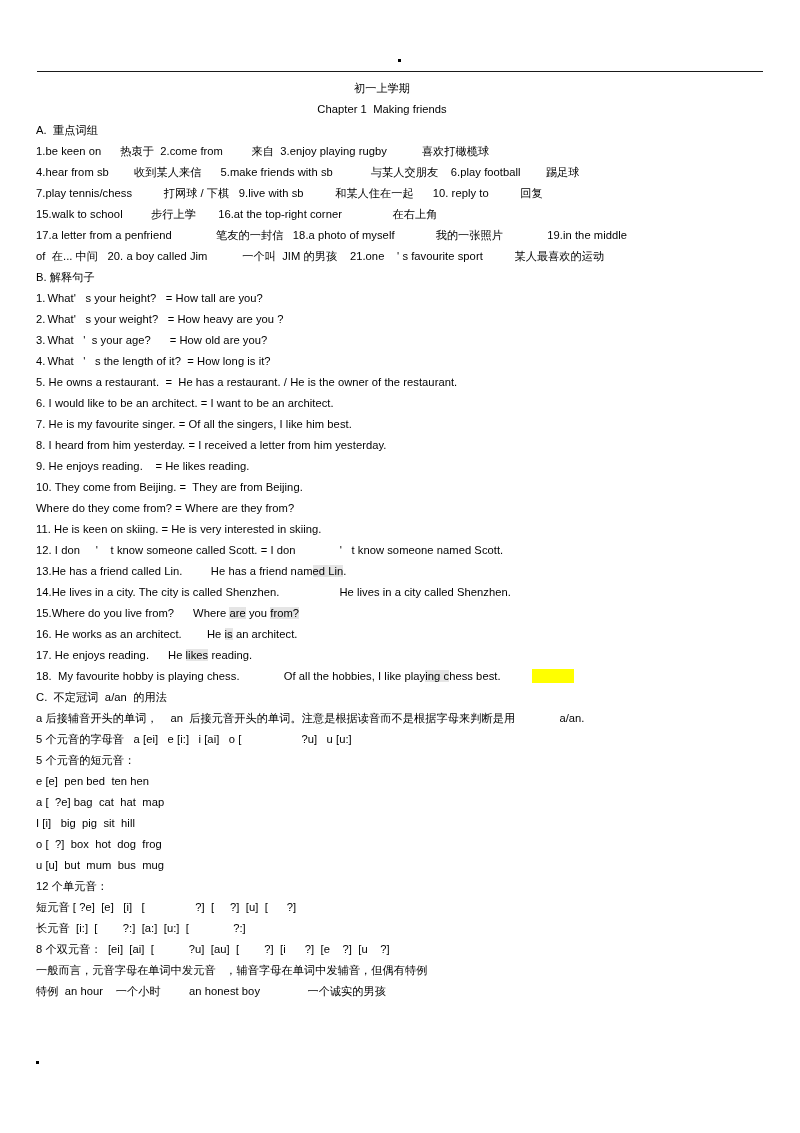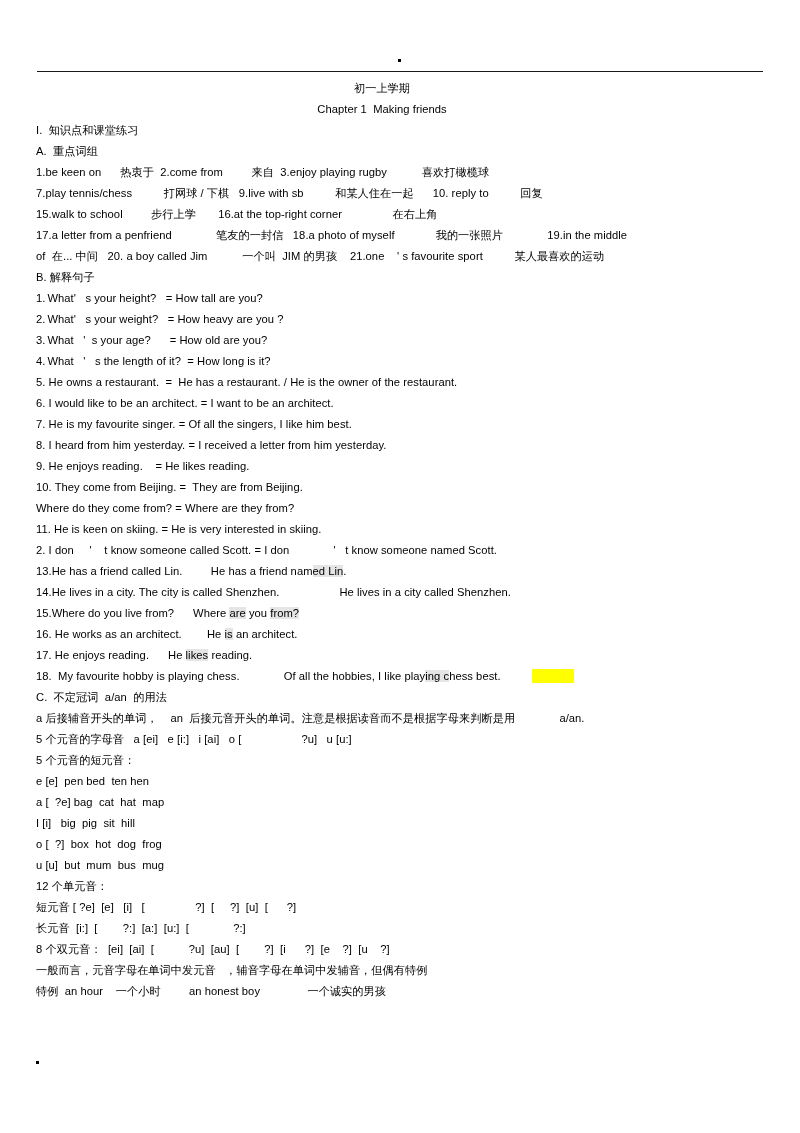--- a/index.html
+++ b/index.html
@@ -87,24 +87,24 @@
 
 <div class="page">
 
   <span class="header-dot"></span>
   <div class="hrule"></div>
 
   <div class="content">
 
     <div class="line ctr">初一上学期</div>
     <div class="line ctr">Chapter 1  Making friends</div>
-    <div class="line">I.  知识点和课堂练习</div>
     <div class="line">A.  重点词组</div>
 
     <div class="line">1.be keen on      热衷于  2.come from         来自  3.enjoy playing rugby           喜欢打橄榄球</div>
+    <div class="line">4.hear from sb        收到某人来信      5.make friends with sb            与某人交朋友    6.play football        踢足球</div>
     <div class="line">7.play tennis/chess          打网球 / 下棋   9.live with sb          和某人住在一起      10. reply to          回复</div>
     <div class="line">15.walk to school         步行上学       16.at the top-right corner                在右上角</div>
     <div class="line">17.a letter from a penfriend              笔友的一封信   18.a photo of myself             我的一张照片              19.in the middle</div>
     <div class="line">of  在... 中间   20. a boy called Jim           一个叫  JIM 的男孩    21.one    ' s favourite sport          某人最喜欢的运动</div>
 
     <div class="line">B. 解释句子</div>
 
     <div class="line"><span>1.</span><span class="sp2"></span><span class="u">What'   s your height?   = </span><span>How tall are you?</span></div>
 
     <div class="line"><span>2.</span><span class="sp2"></span><span class="u">What'   s your weight?   = </span><span>How heavy are you ?</span></div>
@@ -122,21 +122,21 @@
     <div class="line"><span>8. I </span><span class="u">heard from him</span><span> yesterday. = I received a </span><span class="u">letter from him yesterday.  </span></div>
 
     <div class="line"><span>9. He en</span><span class="u">joys reading.</span><span>    = He likes </span><span class="u">reading.    </span></div>
 
     <div class="line"><span>10. They </span><span class="u">come from Beijing.</span><span> =  They are from </span><span class="u">Beijing.   </span></div>
 
     <div class="line"><span>Where </span><span class="u">do they come from?</span><span> = Where are t</span><span class="u">hey from?        </span></div>
 
     <div class="line"><span>11. He is </span><span class="u">keen on skiing</span><span>. = He is very int</span><span class="u">erested in skiing.        </span></div>
 
-    <div class="line"><span>2. I don     '    t know someone c</span><span class="u">alled Sc</span><span>ott. = I don              '   t know someone n</span><span class="u">amed Sc</span><span>ott.</span></div>
+    <div class="line"><span>12. I don     '    t know someone c</span><span class="u">alled Sc</span><span>ott. = I don              '   t know someone n</span><span class="u">amed Sc</span><span>ott.</span></div>
 
     <div class="line"><span>13.He has a friend called </span><span class="u">Lin.   </span><span>      He has a friend nam</span><span class="hl">ed Lin</span><span>.</span></div>
 
     <div class="line">14.He lives in a city. The city is called Shenzhen.                   He lives in a city called Shenzhen.</div>
 
     <div class="line"><span>15.</span><span class="u">Where do you live from?   </span><span>   Where </span><span class="hl">are</span><span> you </span><span class="hl">from?</span></div>
 
     <div class="line"><span>16. He </span><span class="u">works as an</span><span> architect.        He </span><span class="hl">is</span><span> an architect.</span></div>
 
     <div class="line"><span>17. He en</span><span class="u">joys reading.</span><span>      He </span><span class="hl">likes</span><span> reading.</span></div>

